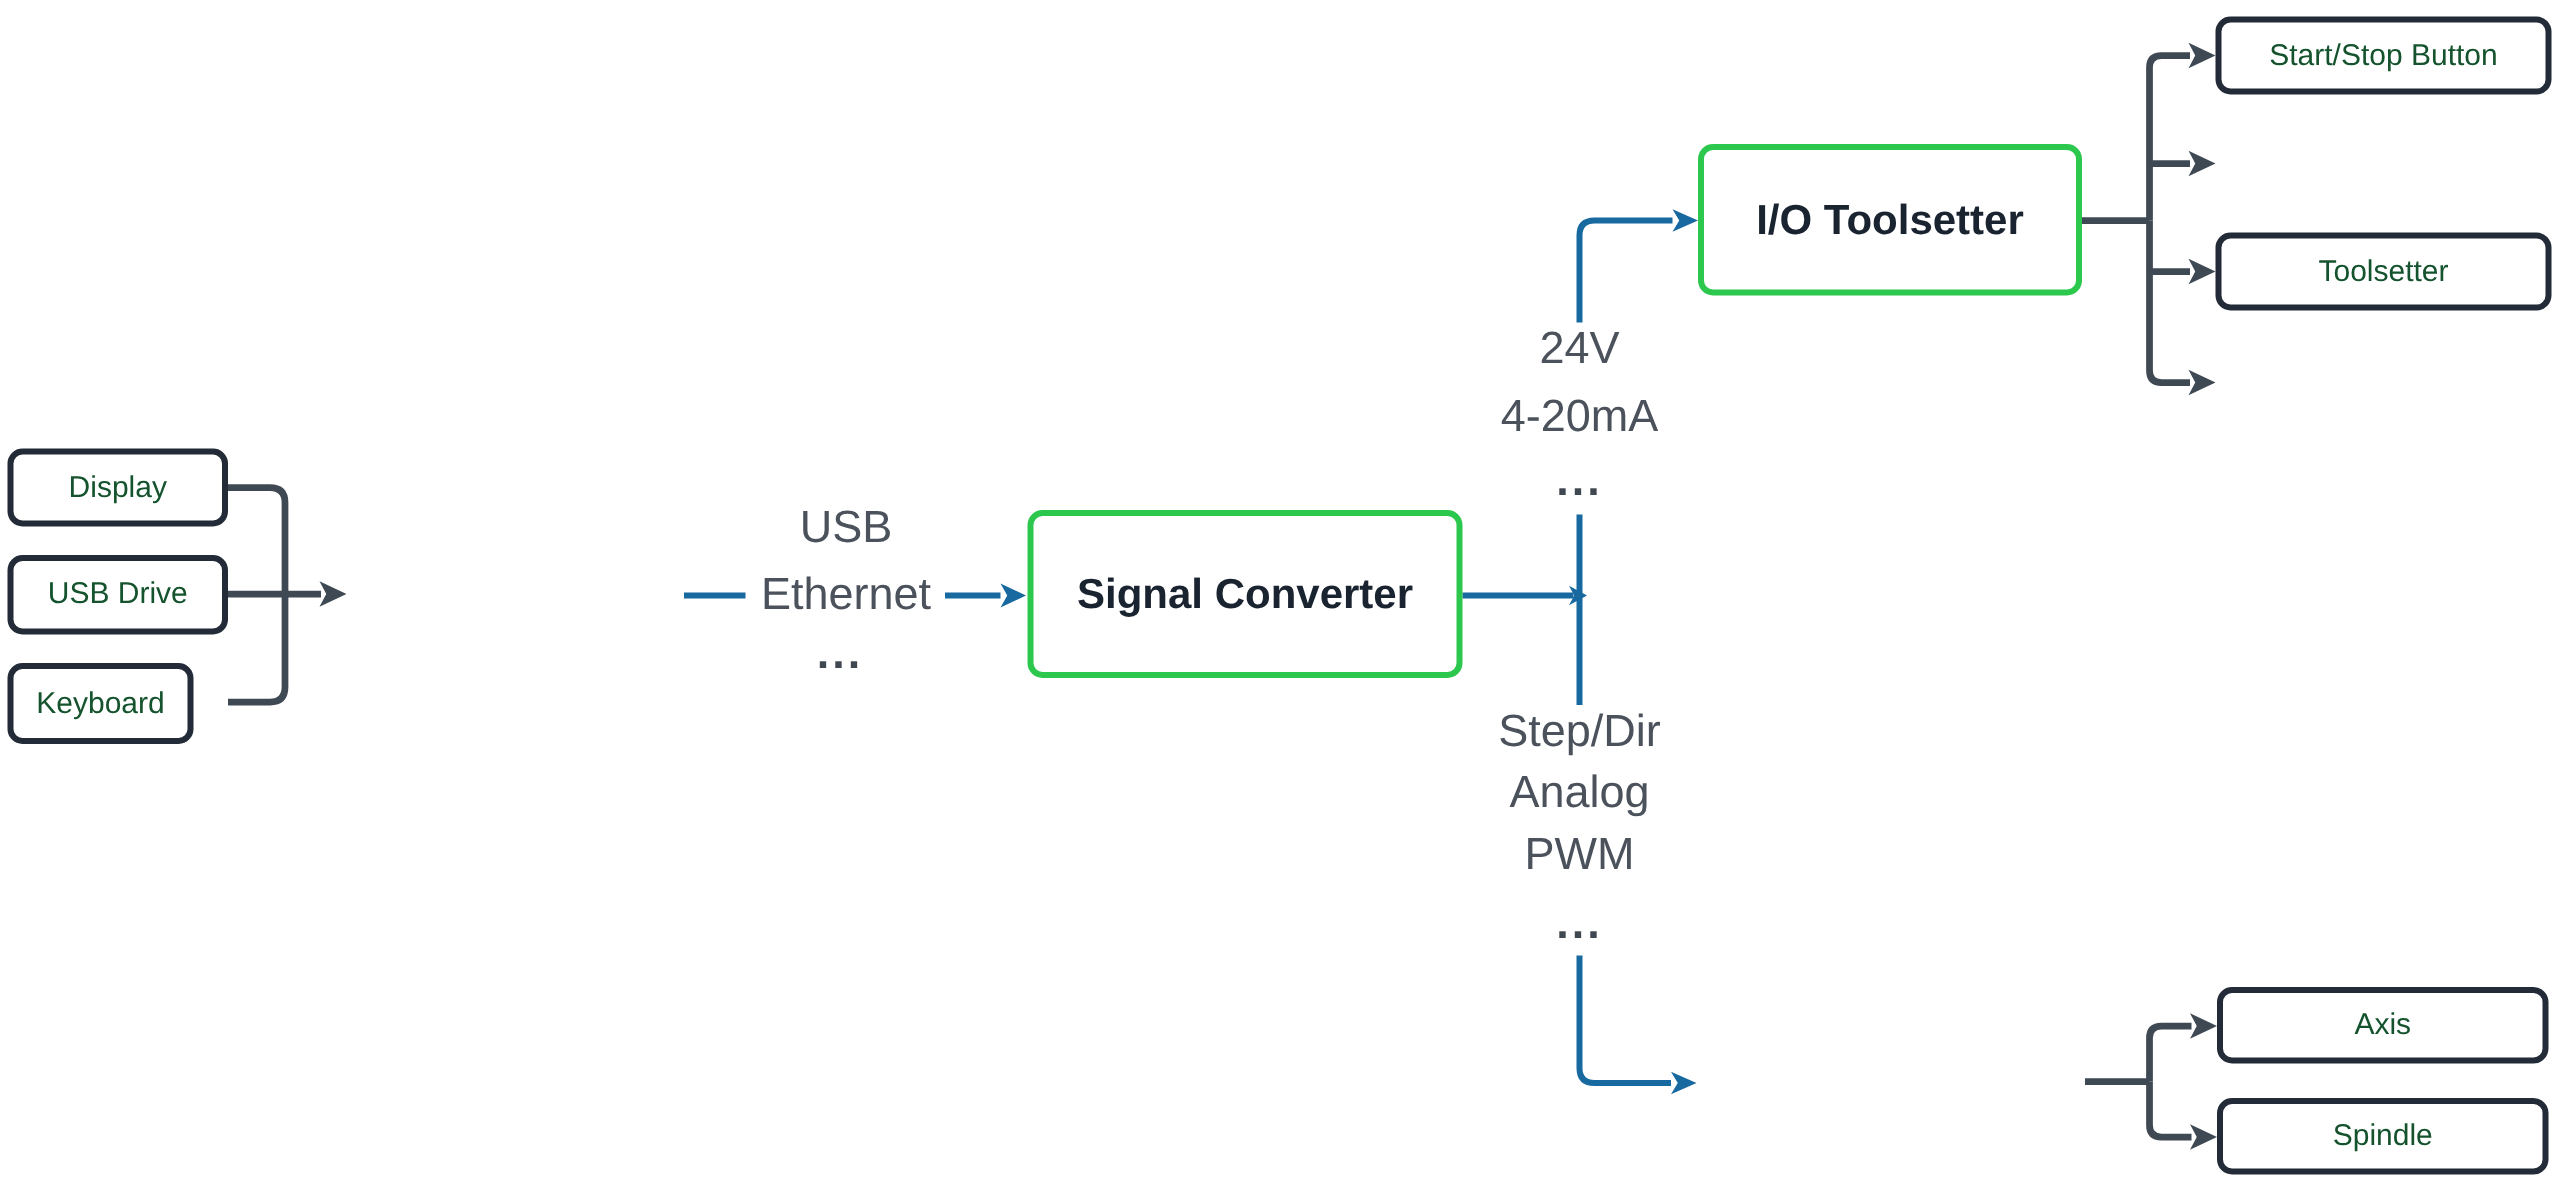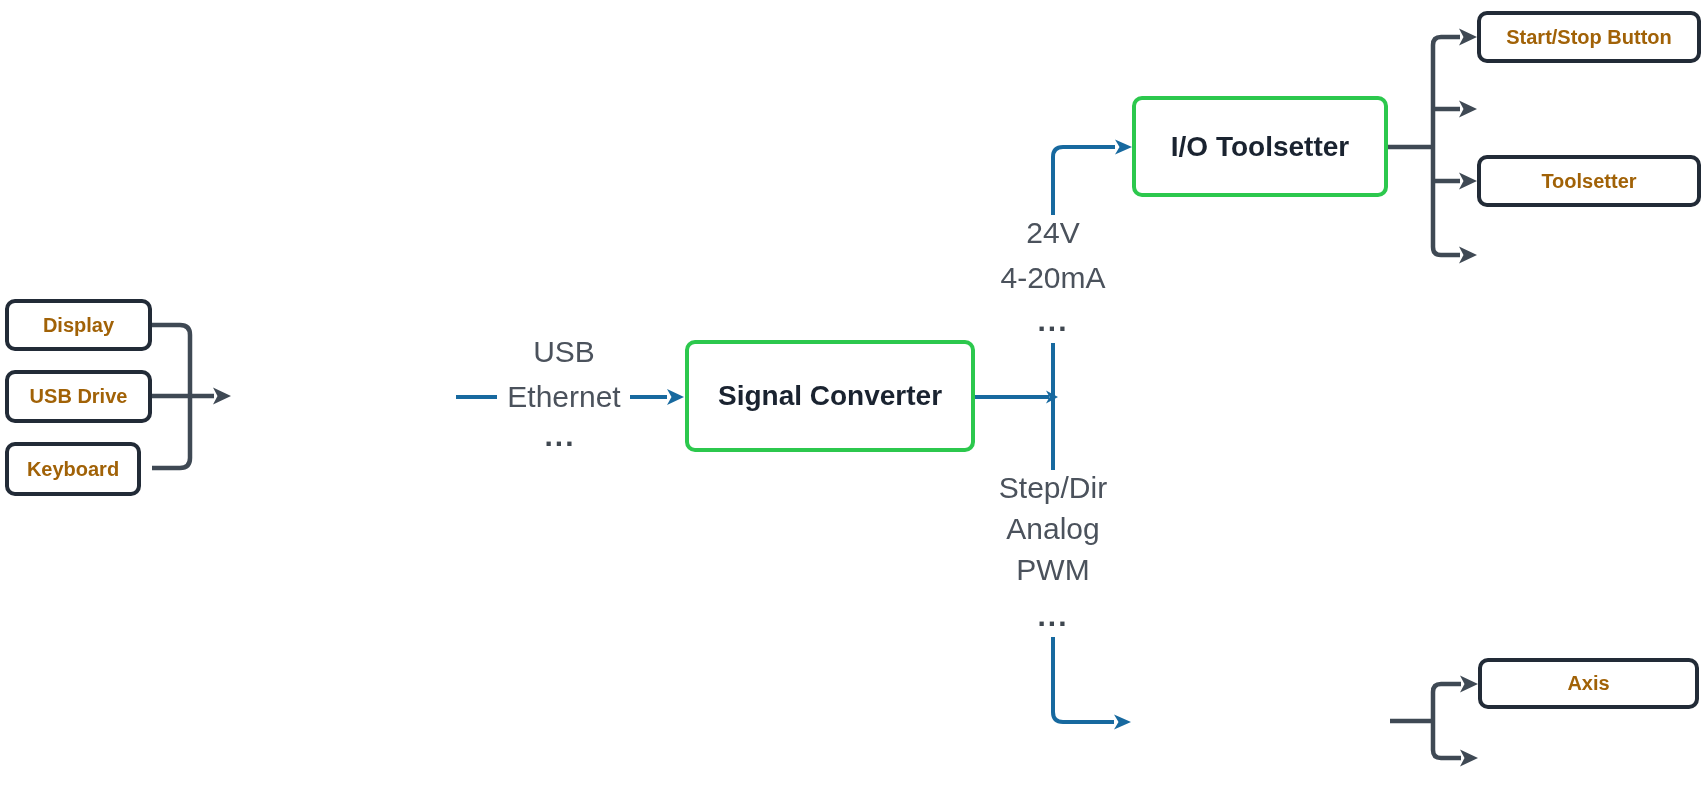--- a/index.html
+++ b/index.html
@@ -6,21 +6,21 @@
   body { font-family:"Liberation Sans", sans-serif; }
   .canvas { position:relative; width:1707px; height:792px; background:#ffffff; overflow:hidden; }
   .layer { position:absolute; left:0; top:0; }
   .node {
     position:absolute; box-sizing:border-box; background:#ffffff;
     display:flex; align-items:center; justify-content:center;
     text-align:center; white-space:nowrap;
   }
   .node-dark {
     border:4px solid #222b37; border-radius:10px;
-    color:#a16207; font-weight:700; font-size:20px;
+    color:#14532d; font-weight:400; font-size:20px;
   }
   .node-green {
     border:4px solid #2cc84d; border-radius:10px;
     color:#1a2330; font-weight:700; font-size:28px;
   }
   .edge-label {
     position:absolute; transform:translate(-50%,-50%);
     color:#4b525c; font-size:30px; white-space:nowrap;
   }
   .edge-dots { font-weight:700; letter-spacing:2px; color:#3f4750; }
@@ -75,29 +75,30 @@
       <path d="M1433,721 V750 Q1433,758 1441,758 H1461"></path>
     </g>
     <g fill="#3f4954">
       <polygon points="1460,675.5 1478,684 1460,692.5 1464.5,684"></polygon>
       <polygon points="1460,749.5 1478,758 1460,766.5 1464.5,758"></polygon>
     </g>
   </svg>
 
   <div class="node node-dark" style="left:5px;top:299px;width:147px;height:52px">Display</div>
   <div class="node node-dark" style="left:5px;top:370px;width:147px;height:53px">USB Drive</div>
-  <div class="node node-dark" style="left:5px;top:442px;width:136px;height:54px">Keyboard</div>
+  <div class="node node-dark" style="left:5px;top:442px;width:124px;height:54px">Keyboard</div>
 
   <div class="node node-green" style="left:685px;top:340px;width:290px;height:112px">Signal Converter</div>
   <div class="node node-green" style="left:1132px;top:96px;width:256px;height:101px">I/O Toolsetter</div>
 
   <div class="node node-dark" style="left:1477px;top:11px;width:224px;height:52px">Start/Stop Button</div>
   <div class="node node-dark" style="left:1477px;top:155px;width:224px;height:52px">Toolsetter</div>
 
   <div class="node node-dark" style="left:1478px;top:658px;width:221px;height:51px">Axis</div>
+  <div class="node node-dark" style="left:1478px;top:732px;width:221px;height:51px">Spindle</div>
 
   <div class="edge-label" style="left:564px;top:352px">USB</div>
   <div class="edge-label" style="left:564px;top:397px">Ethernet</div>
   <div class="edge-label edge-dots" style="left:560px;top:436px">...</div>
 
   <div class="edge-label" style="left:1053px;top:233px">24V</div>
   <div class="edge-label" style="left:1053px;top:278px">4-20mA</div>
   <div class="edge-label edge-dots" style="left:1053px;top:321px">...</div>
 
   <div class="edge-label" style="left:1053px;top:488px">Step/Dir</div>

